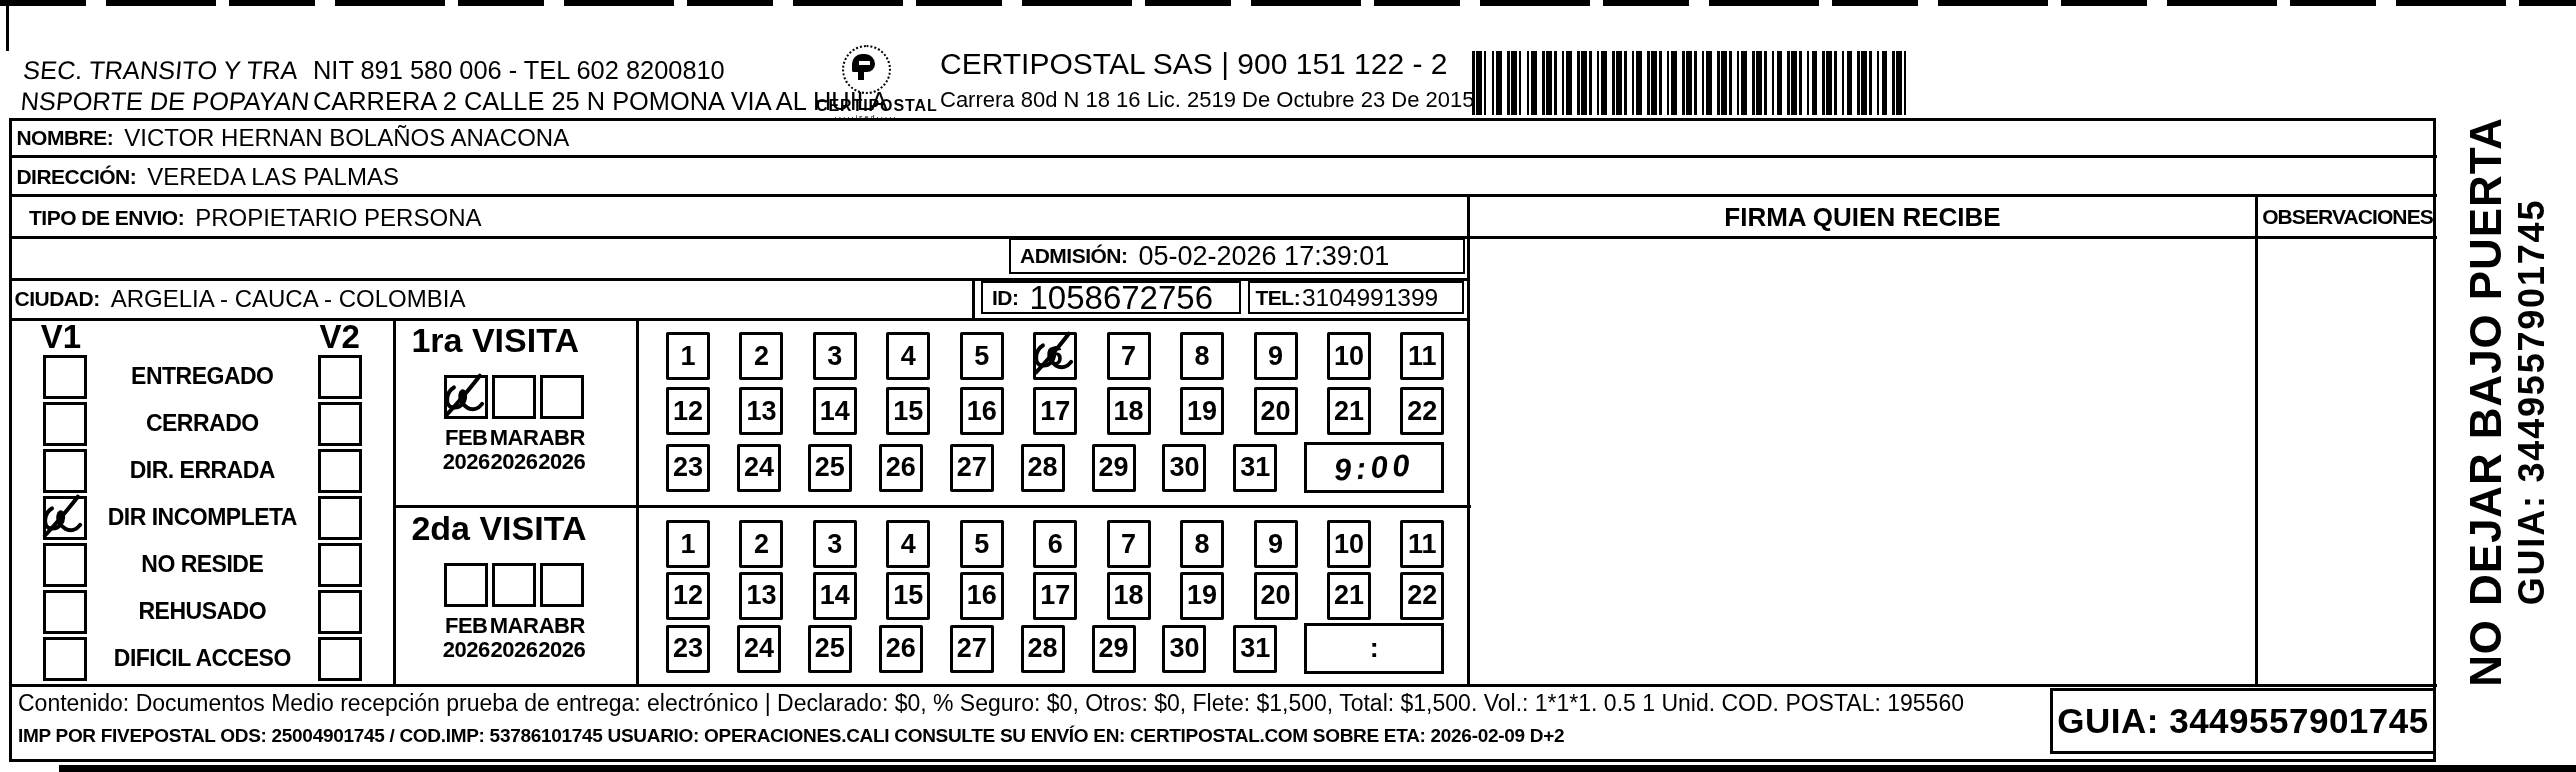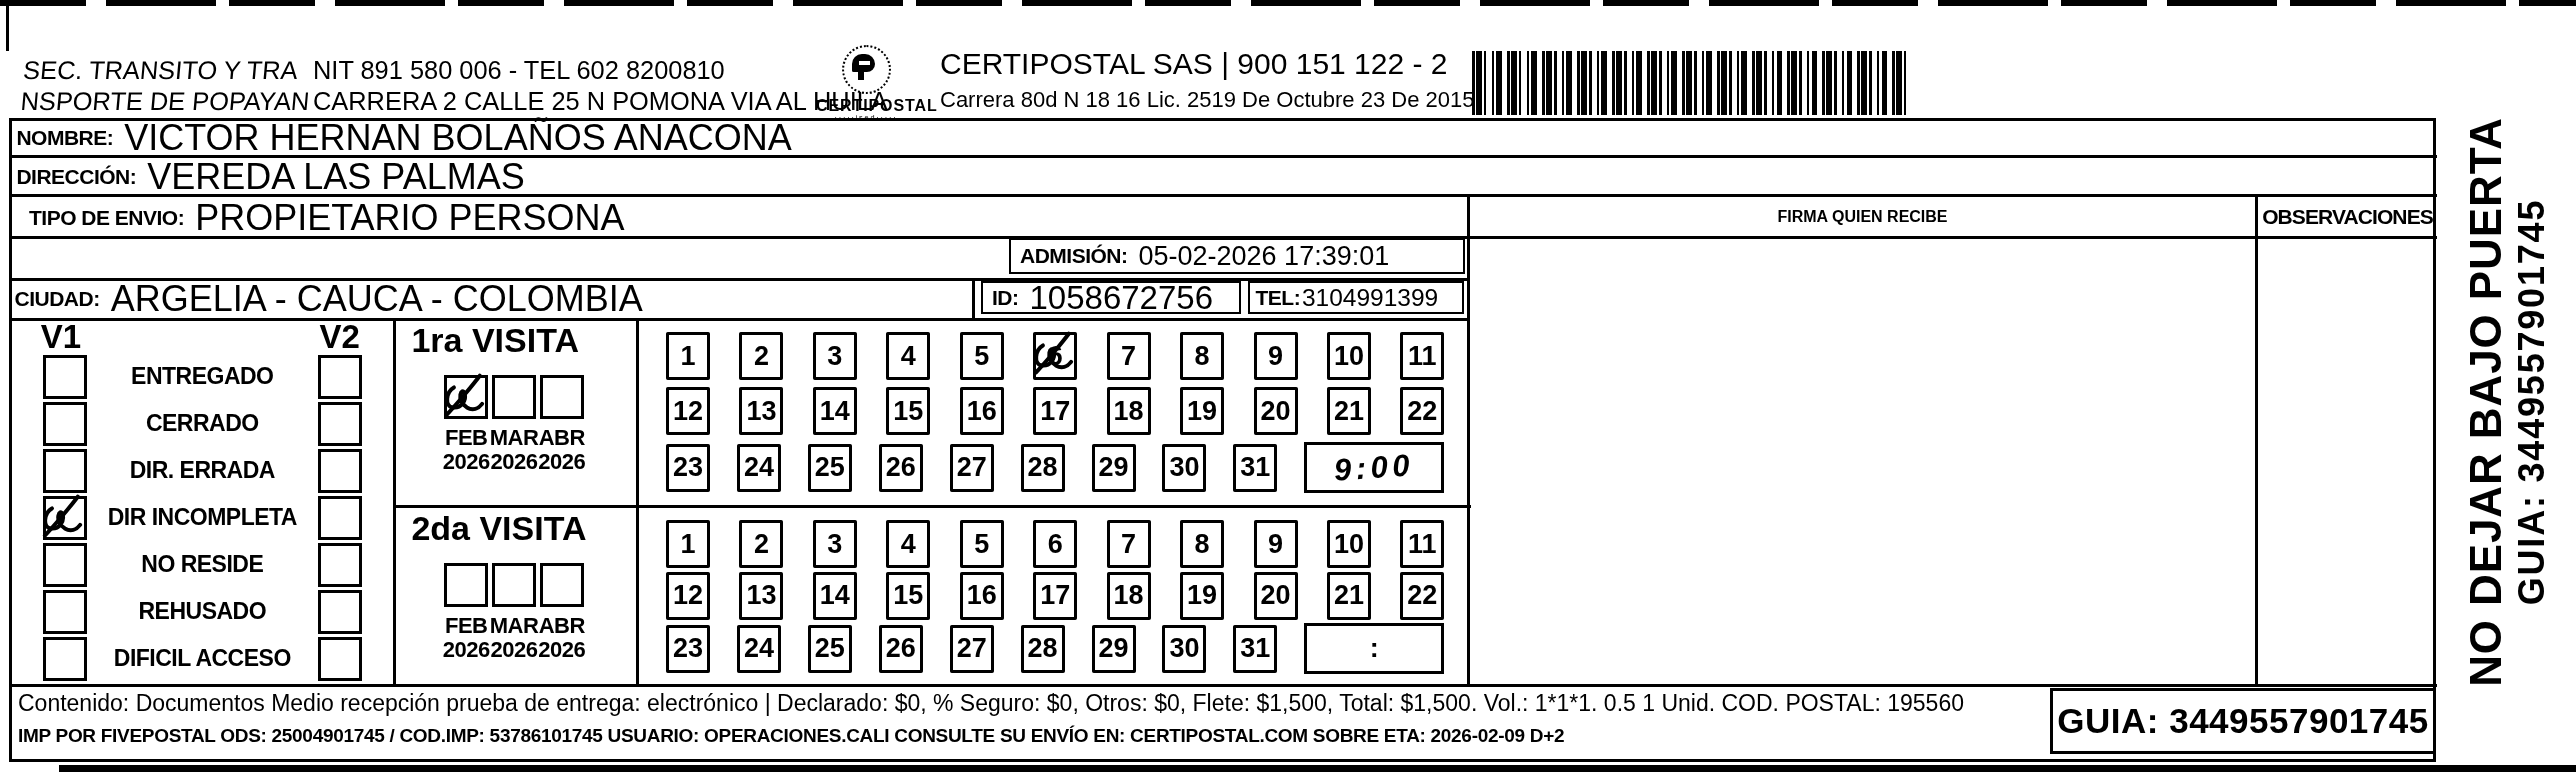--- a/index.html
+++ b/index.html
@@ -30,21 +30,21 @@
     background:repeating-linear-gradient(90deg,#000 0 2.7px,#fff 2.7px 4.5px,#000 4.5px 10px,#fff 10px 11.8px,#000 11.8px 14.5px,#fff 14.5px 20px,#000 20px 22px,#fff 22px 24.5px,#000 24.5px 30px,#fff 30px 35px);}
 
   
   .form-border{left:9px;top:118px;width:2421px;height:638px;border:3.6px solid #000;}
   .hline{background:#000;height:2.7px;}
   .vline{background:#000;width:2.7px;}
 
   
   .frow{display:flex;align-items:center;}
   .flabel{font-weight:bold;font-size:21px;letter-spacing:-0.5px;margin-right:11px;white-space:nowrap;}
-  .fvalue{font-size:36px;white-space:nowrap;}
+  .fvalue{font-size:24px;white-space:nowrap;}
   .cellbox{border:2.7px solid #000;display:flex;align-items:center;background:#fff;}
   .hdr-center{display:flex;align-items:center;justify-content:center;font-weight:bold;}
 
   
   #v1v2{left:11.8px;top:320px;width:381px;height:363px;}
   .vheader{display:flex;justify-content:space-between;padding:0 33px 0 29px;font-size:33px;font-weight:bold;height:33px;line-height:33px;}
   .status-row{display:flex;align-items:center;height:47px;padding:0 31px;}
   .status-label{flex:1;text-align:center;font-weight:bold;font-size:23px;letter-spacing:-0.5px;}
   .checkbox{width:38px;height:38px;border:3.6px solid #000;position:relative;flex:0 0 auto;background:#fff;}
 
@@ -135,21 +135,21 @@
     <span class="fvalue">VICTOR HERNAN BOLAÑOS ANACONA</span>
   </div>
   <div class="abs frow" style="left:16.4px;top:159px;width:2408px;height:35px;">
     <span class="flabel">DIRECCIÓN:</span>
     <span class="fvalue">VEREDA LAS PALMAS</span>
   </div>
   <div class="abs frow" style="left:29px;top:200px;width:1445px;height:35px;">
     <span class="flabel">TIPO DE ENVIO:</span>
     <span class="fvalue">PROPIETARIO PERSONA</span>
   </div>
-  <div class="abs hdr-center" style="left:1470px;top:198px;width:785px;height:38px;font-size:16px;">FIRMA QUIEN RECIBE</div>
+  <div class="abs hdr-center" style="left:1470px;top:198px;width:785px;height:38px;font-size:26px;">FIRMA QUIEN RECIBE</div>
   <div class="abs hdr-center" style="left:2258px;top:198px;width:179px;height:38px;font-size:21px;letter-spacing:-0.9px;">OBSERVACIONES</div>
 
   <div class="abs cellbox" style="left:1009px;top:238px;width:456px;height:36px;padding-left:9px;box-sizing:border-box;">
     <span class="flabel">ADMISIÓN:</span>
     <span class="fvalue" style="font-size:27px;">05-02-2026 17:39:01</span>
   </div>
 
   <div class="abs frow" style="left:14.5px;top:281px;width:945px;height:35px;">
     <span class="flabel">CIUDAD:</span>
     <span class="fvalue">ARGELIA - CAUCA - COLOMBIA</span>

